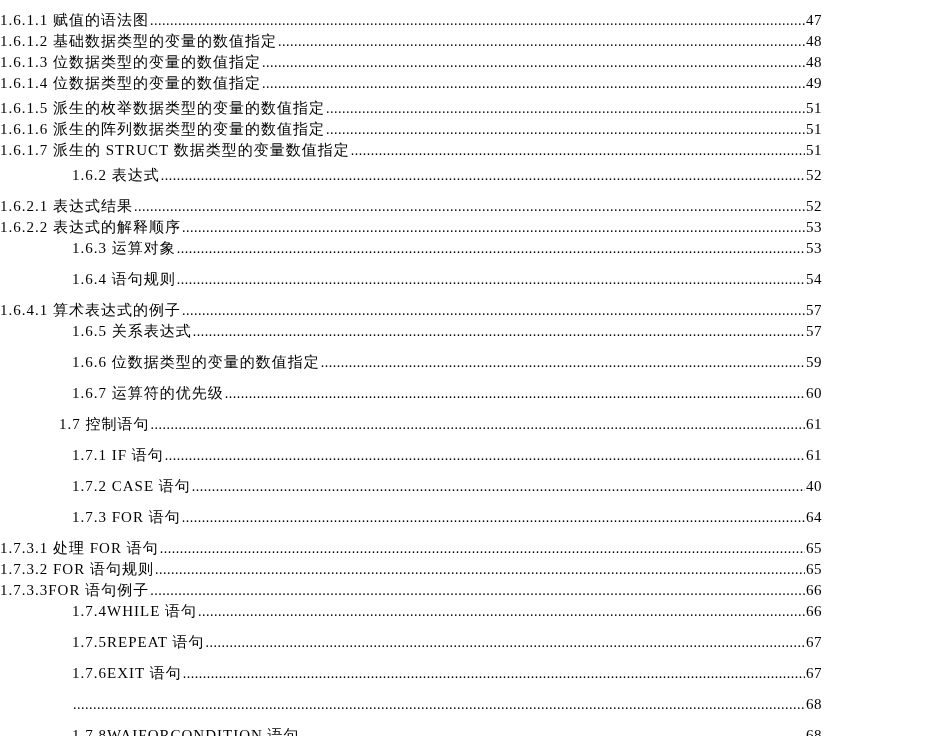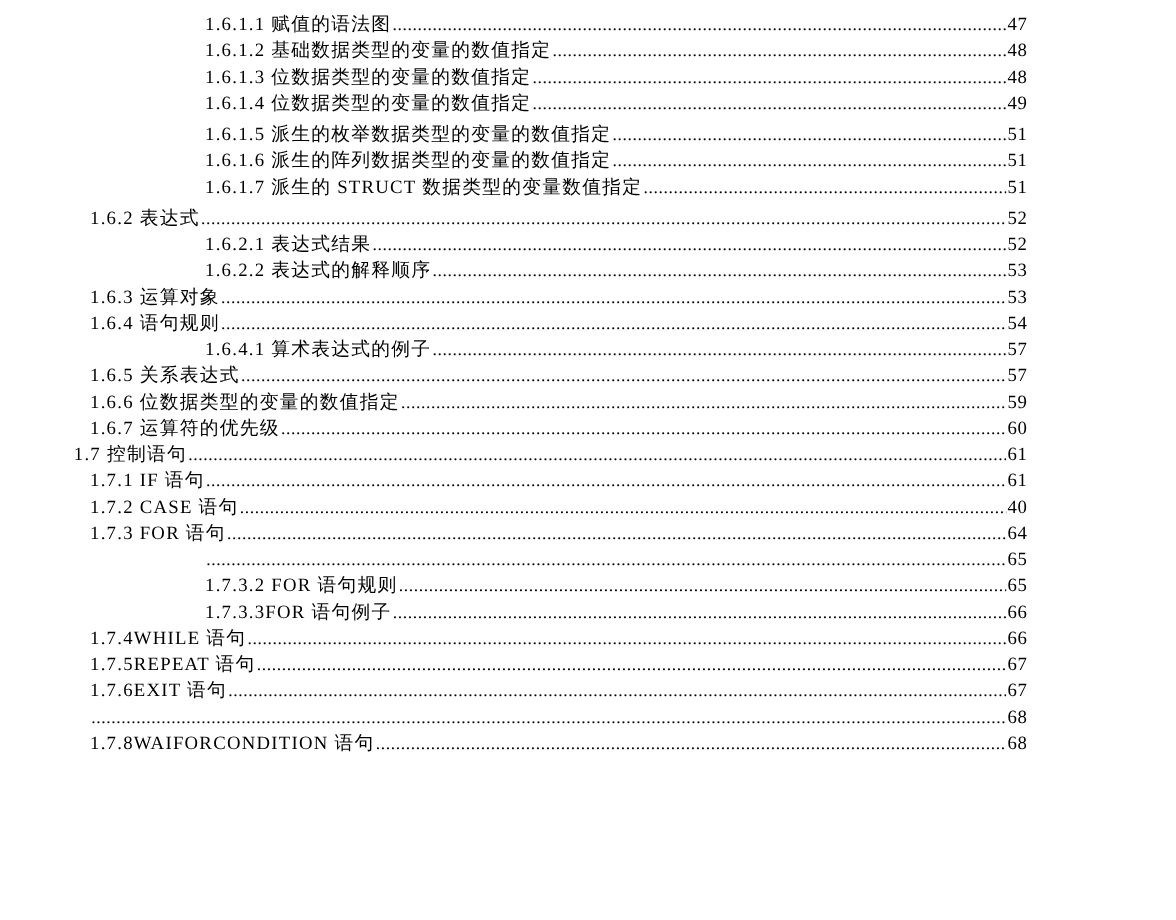--- a/index.html
+++ b/index.html
@@ -25,22 +25,22 @@
     align-items: baseline;
     height: 21px;
     line-height: 21px;
     font-size: 15px;
     box-sizing: border-box;
     padding-right: 119px;
     white-space: nowrap;
   }
   .toc-row.l2 { padding-left: 59px; }
   .toc-row.l3 { padding-left: 72px; }
-  .toc-row.l4 { padding-left: 164px; }
-  .toc-row.sp-lg { margin-top: 0; }
+  .toc-row.l4 { }
+  .toc-row.sp-lg { margin-top: 10px; }
   .toc-row.sp-sm { margin-top: 4px; text-align: center; }
   .toc-label {
     white-space: pre;
     letter-spacing: 1px;
     flex: 0 0 auto;
   }
   .toc-dots {
     flex: 1 1 auto;
     overflow: hidden;
     white-space: nowrap;
@@ -152,20 +152,21 @@
         <span class="toc-label">1.7.2 CASE 语句</span>
         <span class="toc-dots">............................................................................................................................................................................................................................................................................................................</span>
         <span class="toc-page">40</span>
       </div>
       <div class="toc-row l3 sp-lg">
         <span class="toc-label">1.7.3 FOR 语句</span>
         <span class="toc-dots">............................................................................................................................................................................................................................................................................................................</span>
         <span class="toc-page">64</span>
       </div>
       <div class="toc-row l4 sp-lg">
+        <span class="toc-label">1.7.3.1 处理 FOR 语句</span>
         <span class="toc-dots">............................................................................................................................................................................................................................................................................................................</span>
         <span class="toc-page">65</span>
       </div>
       <div class="toc-row l4">
         <span class="toc-label">1.7.3.2 FOR 语句规则</span>
         <span class="toc-dots">............................................................................................................................................................................................................................................................................................................</span>
         <span class="toc-page">65</span>
       </div>
       <div class="toc-row l4">
         <span class="toc-label">1.7.3.3FOR 语句例子</span>

